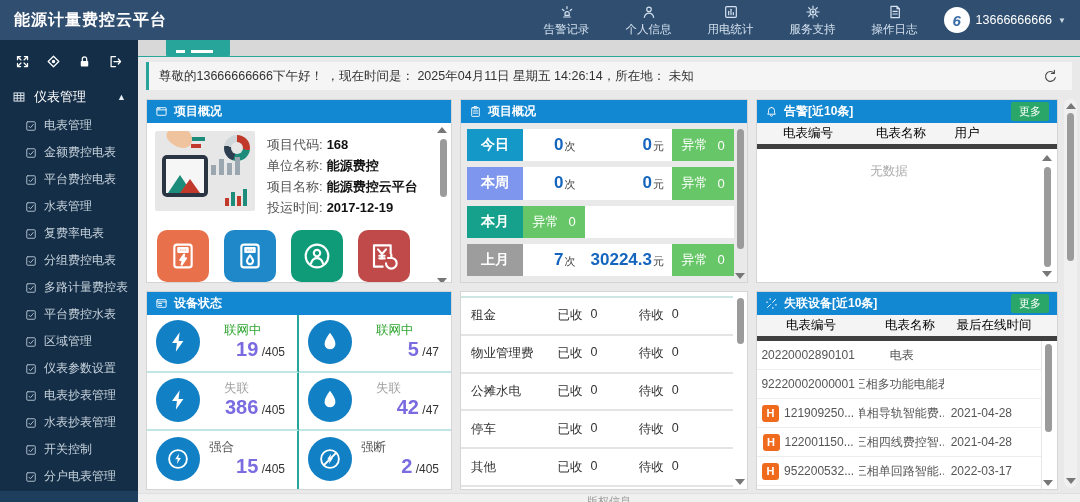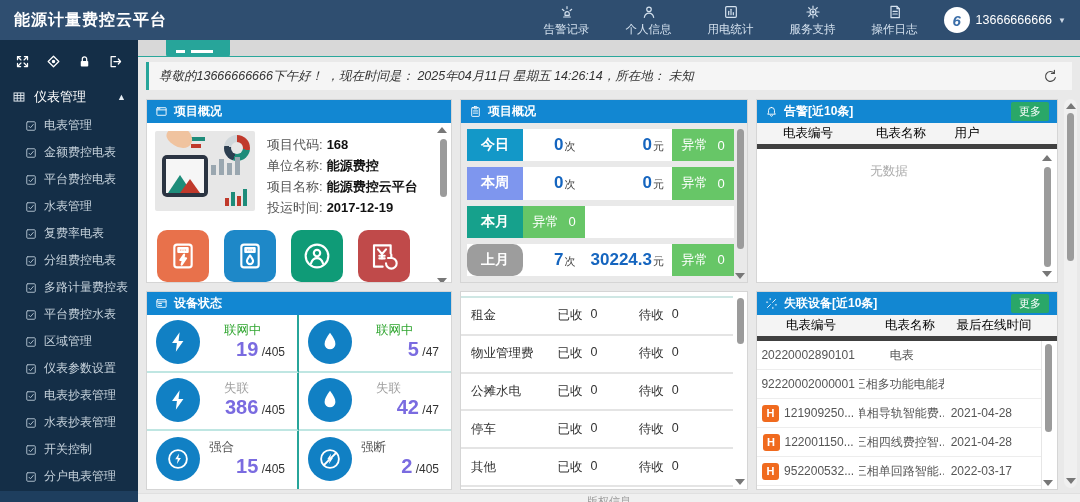--- a/index.html
+++ b/index.html
@@ -29,21 +29,21 @@
   .menu-item svg { width:12px; height:12px; stroke:#a9bac8; fill:none; stroke-width:2; stroke-linecap:round; stroke-linejoin:round; }
   .side-bottom { position:absolute; bottom:0; left:0; width:100%; height:11px; background:#1e3e5e; }
 
   
   .content { position:absolute; left:138px; top:40px; right:0; bottom:0; display:flex; flex-direction:column; }
   .tabstrip { height:17px; background:#d8d8d8; border-bottom:1px solid #2aa79b; position:relative; overflow:hidden; flex:none; }
   .tab-active { position:absolute; left:28px; top:-8px; width:64px; height:25px; background:#27a59a; border-radius:3px; cursor:pointer; }
   .tab-active .m1 { position:absolute; left:10px; bottom:4px; width:9px; height:3px; background:#fff; }
   .tab-active .m2 { position:absolute; left:25px; bottom:4px; width:22px; height:3px; background:#fff; }
 
-  .welcome-wrap { height:34px; padding:5px 8px 1px 8px; flex:none;font-style:italic; }
+  .welcome-wrap { height:34px; padding:5px 8px 1px 8px; flex:none; }
   .welcome { height:28px; background:#f5f5f5; border-left:3px solid #27a59a; display:flex; align-items:center; padding:0 8px 0 10px; font-size:12.5px; color:#333; }
   .refresh-btn { margin-left:auto; width:28px; height:24px; display:flex; align-items:center; justify-content:center; cursor:pointer; }
   .refresh-btn svg { width:17px; height:17px; stroke:#4a4a4a; fill:none; stroke-width:1.6; stroke-linecap:round; }
 
   .dashboard { flex:1; position:relative; padding:8px 22px 3px 8px; }
   .grid { width:100%; height:100%; display:grid; grid-template-columns:306px 288px 1fr; grid-template-rows:184px 1fr; gap:8px; }
 
   .panel { background:#fff; border:1px solid #d5d5d5; display:flex; flex-direction:column; overflow:hidden; position:relative; }
   .panel-header { height:23px; background:#1287d2; color:#fff; display:flex; align-items:center; gap:6px; padding:0 8px; font-size:12px; font-weight:bold; flex:none; }
   .panel-header svg { width:13px; height:13px; stroke:#fff; fill:none; stroke-width:1.7; stroke-linecap:round; stroke-linejoin:round; }
@@ -535,21 +535,21 @@
               </div>
           </div>
           <div class="pay-row">
             <div class="pay-period" style="background-color: rgb(22, 161, 140); font-family: Liberation Mono, monospace;">本月</div>
             <div class="pay-status" style="background-color: rgb(103, 198, 103);">
                 <span>异常</span>
                 <span>0</span>
               </div>
           </div>
           <div class="pay-row">
-            <div class="pay-period" style="background-color: rgb(157, 157, 157); border-radius: 10px;">上月</div>
+            <div class="pay-period" style="background-color: rgb(157, 157, 157);">上月</div>
             <div class="pay-mid">
                 <span class="pay-count"><span class="pay-num">7</span><span class="pay-unit">次</span></span>
                 <span class="pay-amount"><span class="pay-num">30224.3</span><span class="pay-unit">元</span></span>
               </div>
             <div class="pay-status" style="background-color: rgb(103, 198, 103);">
                 <span>异常</span>
                 <span>0</span>
               </div>
           </div>
           <span class="sb-thumb" style="right:3px; top:6px; height:120px;"></span>

